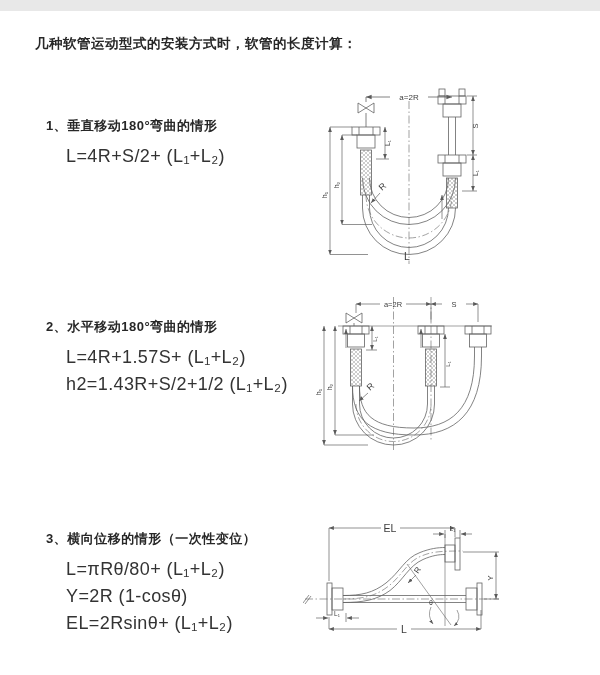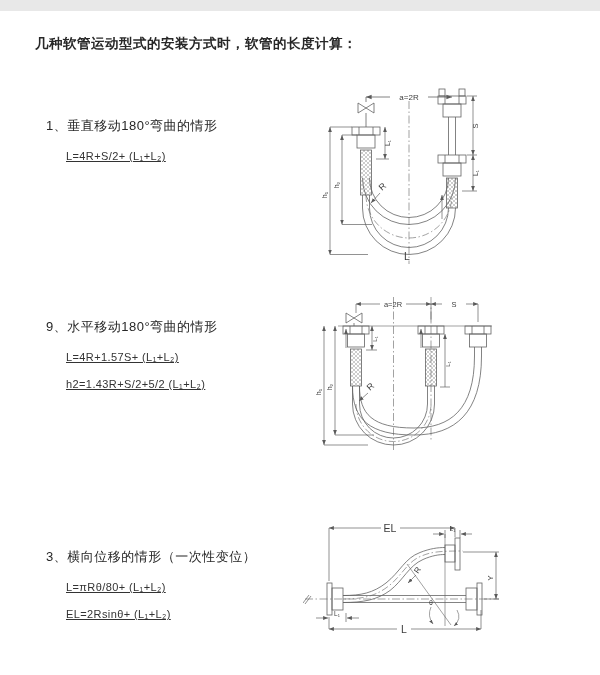--- a/index.html
+++ b/index.html
@@ -7,52 +7,53 @@
     position:relative;width:600px;height:675px;margin:11px auto;
     background:#ffffff;overflow:hidden;
     font-family:"Liberation Sans","DejaVu Sans",sans-serif;
     color:#2e2e2e;
   }
   .title{
     position:absolute;left:35px;top:24px;
     font-size:13.5px;font-weight:bold;letter-spacing:0.5px;color:#272727;
   }
   .sec{position:absolute;left:46px;}
-  .sec-heading{font-size:13px;font-weight:normal;letter-spacing:0.5px;height:16px;color:#272727;}
+  .sec-heading{font-size:13px;font-weight:bold;letter-spacing:0.5px;height:16px;color:#272727;}
   .formulas{margin:10px 0 0 20px;}
-  .formula{font-size:11px;line-height:27px;letter-spacing:0.4px;color:#333;text-decoration:underline;}
+  .formula{font-size:18px;line-height:27px;letter-spacing:0.4px;color:#333;}
   .diag{position:absolute;}
   svg text{font-family:"Liberation Sans","DejaVu Sans",sans-serif;fill:#3d3d3d;}
 </style>
 </head>
 <body>
 
 <div class="page">
 
   <div class="title">几种软管运动型式的安装方式时，软管的长度计算：</div>
 
   <div class="sec" style="top:106px">
     <div class="sec-heading">1、垂直移动180°弯曲的情形</div>
     <div class="formulas">
       <div class="formula">L=4R+S/2+ (L₁+L₂)</div>
     </div>
   </div>
 
   <div class="sec" style="top:307px">
-    <div class="sec-heading">9、水平移动180°弯曲的情形</div>
+    <div class="sec-heading">2、水平移动180°弯曲的情形</div>
     <div class="formulas">
       <div class="formula">L=4R+1.57S+ (L₁+L₂)</div>
-      <div class="formula">h2=1.43R+S/2+5/2 (L₁+L₂)</div>
+      <div class="formula">h2=1.43R+S/2+1/2 (L₁+L₂)</div>
     </div>
   </div>
 
-  <div class="sec" style="top:537px">
+  <div class="sec" style="top:519px">
     <div class="sec-heading">3、横向位移的情形（一次性变位）</div>
     <div class="formulas">
       <div class="formula">L=πRθ/80+ (L₁+L₂)</div>
+      <div class="formula">Y=2R (1-cosθ)</div>
       <div class="formula">EL=2Rsinθ+ (L₁+L₂)</div>
     </div>
   </div>
 
   <svg class="diag" style="left:310px;top:70px" width="270" height="190" viewBox="0 0 270 190">
     <defs>
       <pattern id="ht1" patternUnits="userSpaceOnUse" width="4" height="4">
         <path d="M0,0 L4,4 M4,0 L0,4" stroke="#9a9a9a" stroke-width="0.5"></path>
       </pattern>
       <marker id="ar1" viewBox="0 0 8 8" markerWidth="8" markerHeight="8" refX="7" refY="4" orient="auto-start-reverse">

